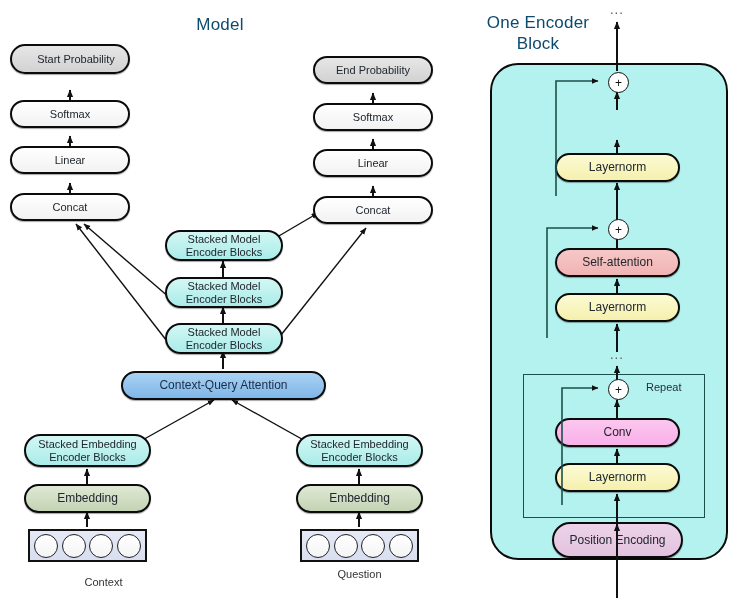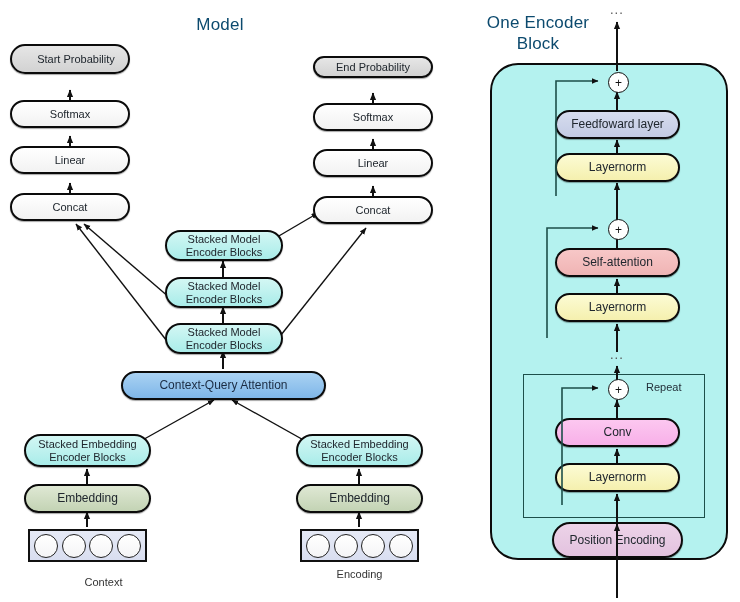--- a/index.html
+++ b/index.html
@@ -130,21 +130,21 @@
       <line x1="130" y1="447" x2="214" y2="400" marker-end="url(#ahs)"></line>
       <line x1="316" y1="447" x2="232" y2="400" marker-end="url(#ahs)"></line>
     </g>
   </svg>
 
   <div class="node n-gray" style="left:10px;top:44px;width:120px;height:30px;padding-left:12px;">Start Probability</div>
   <div class="node n-plain" style="left:10px;top:100px;width:120px;height:28px;">Softmax</div>
   <div class="node n-plain" style="left:10px;top:146px;width:120px;height:28px;">Linear</div>
   <div class="node n-plain" style="left:10px;top:193px;width:120px;height:28px;">Concat</div>
 
-  <div class="node n-gray" style="left:313px;top:56px;width:120px;height:22px;">End Probability</div>
+  <div class="node n-gray" style="left:313px;top:56px;width:120px;height:28px;">End Probability</div>
   <div class="node n-plain" style="left:313px;top:103px;width:120px;height:28px;">Softmax</div>
   <div class="node n-plain" style="left:313px;top:149px;width:120px;height:28px;">Linear</div>
   <div class="node n-plain" style="left:313px;top:196px;width:120px;height:28px;">Concat</div>
 
   <div class="node n-cyan" style="left:165px;top:230px;width:118px;height:31px;">Stacked Model
 Encoder Blocks</div>
   <div class="node n-cyan" style="left:165px;top:277px;width:118px;height:31px;">Stacked Model
 Encoder Blocks</div>
   <div class="node n-cyan" style="left:165px;top:323px;width:118px;height:31px;">Stacked Model
 Encoder Blocks</div>
@@ -164,21 +164,21 @@
 
   <div class="node n-cyan" style="left:296px;top:434px;width:127px;height:33px;">Stacked Embedding
 Encoder Blocks</div>
   <div class="node n-green lg" style="left:296px;top:484px;width:127px;height:29px;">Embedding</div>
   <div class="tokbox" style="left:300px;top:529px;width:119px;height:33px;">
     <span class="tok"></span>
     <span class="tok"></span>
     <span class="tok"></span>
     <span class="tok"></span>
   </div>
-  <div class="caption" style="left:300px;top:568px;width:119px;">Encoding</div>
+  <div class="caption" style="left:300px;top:568px;width:119px;">Question</div>
 
   <div class="enc-box" style="left:490px;top:63px;width:238px;height:497px;"></div>
 
   <div class="repeat-box" style="left:523px;top:374px;width:182px;height:144px;"></div>
   <div class="repeat-label" style="left:646px;top:381px;">Repeat</div>
 
   <svg class="wires wires-top">
     <g stroke="#111" stroke-width="2" fill="none">
 
       <line x1="617" y1="63" x2="617" y2="22" marker-end="url(#ah)"></line>
@@ -215,21 +215,20 @@
     </g>
   </svg>
 
   <div class="plus" style="left:608px;top:72px;">+</div>
   <div class="plus" style="left:608px;top:219px;">+</div>
   <div class="plus" style="left:608px;top:379px;">+</div>
 
   <div class="ellipsis" style="left:610px;top:2px;">...</div>
   <div class="ellipsis" style="left:610px;top:347px;">...</div>
 
-  <div class="node n-ffw lg" style="left:555px;top:110px;width:125px;height:29px;">Feedfoward layer</div>
   <div class="node n-yellow lg" style="left:555px;top:153px;width:125px;height:29px;">Layernorm</div>
   <div class="node n-pink lg" style="left:555px;top:248px;width:125px;height:29px;">Self-attention</div>
   <div class="node n-yellow lg" style="left:555px;top:293px;width:125px;height:29px;">Layernorm</div>
   <div class="node n-magenta lg" style="left:555px;top:418px;width:125px;height:29px;">Conv</div>
   <div class="node n-yellow lg" style="left:555px;top:463px;width:125px;height:29px;">Layernorm</div>
   <div class="node n-purple lg" style="left:552px;top:522px;width:131px;height:36px;">Position Encoding</div>
 
 </div>
 
 </body></html>

